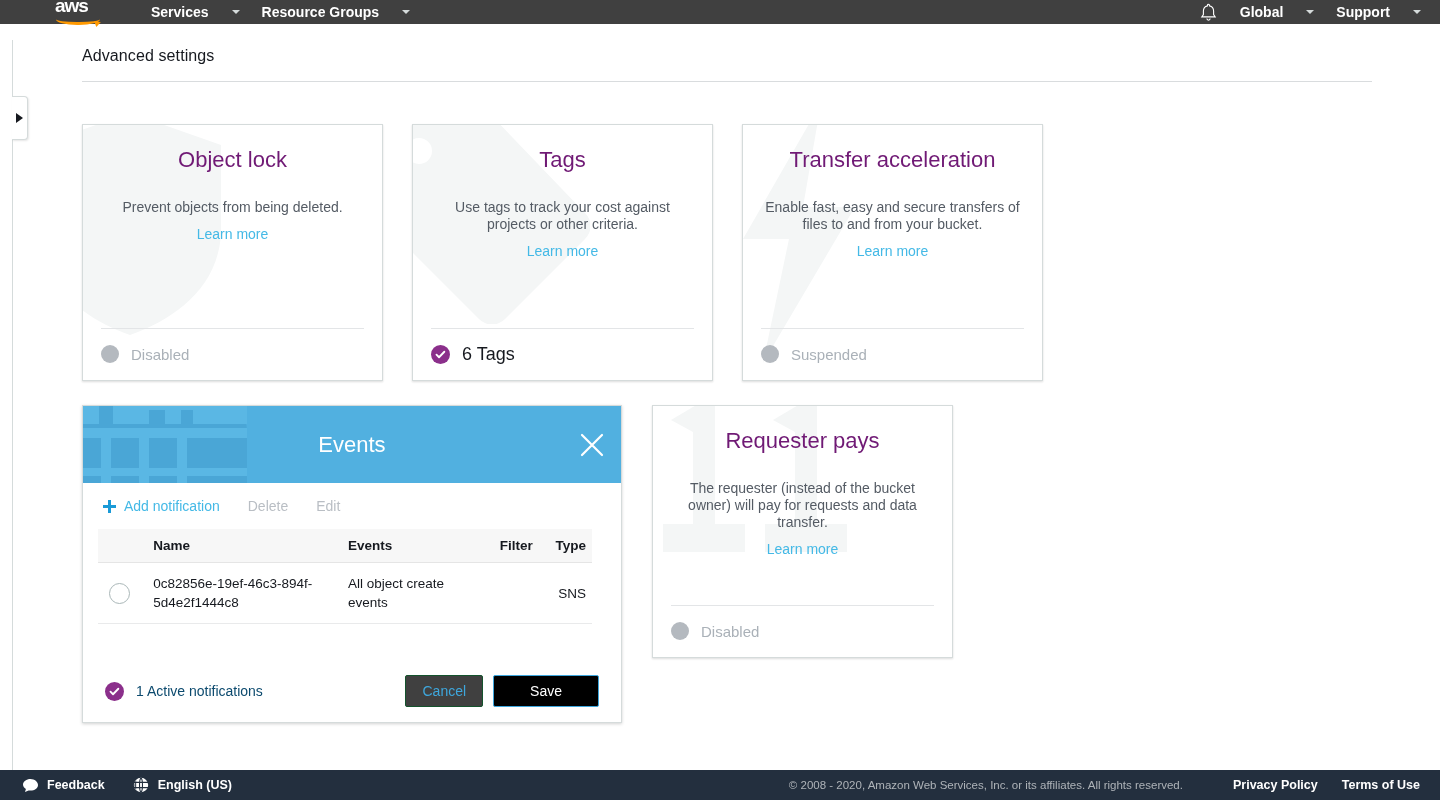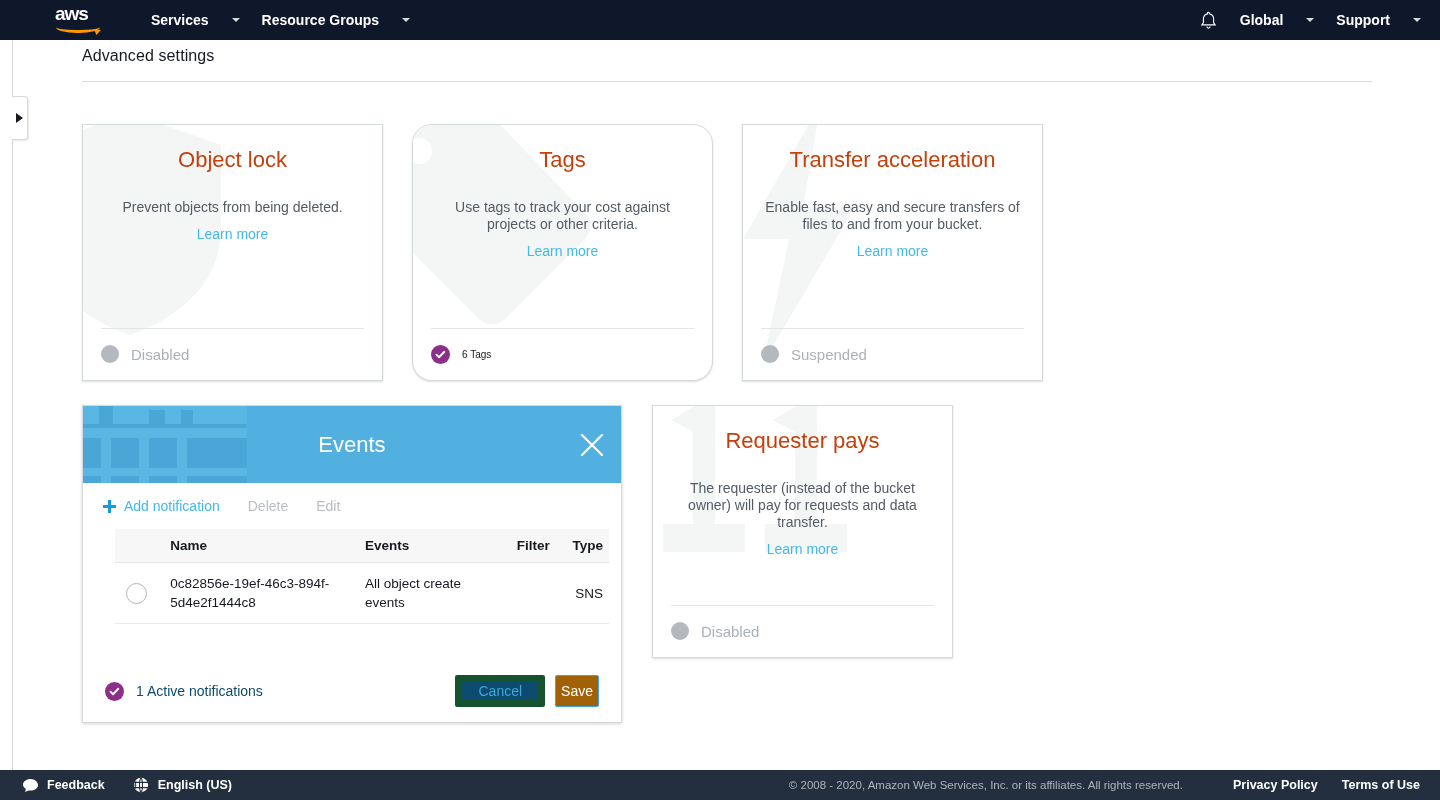--- a/index.html
+++ b/index.html
@@ -8,22 +8,22 @@
     width: 1440px; height: 800px;
     overflow: hidden;
     background: #ffffff;
     font-family: "Liberation Sans", sans-serif;
     -webkit-font-smoothing: antialiased;
   }
 
   
   .awsnav {
     position: absolute; top: 0; left: 0;
-    width: 1440px; height: 40px;
-    background: #0f172a;
+    width: 1440px; height: 24px;
+    background: #404040;
     display: flex; align-items: center;
     color: #ffffff;
     z-index: 50;
   }
   .aws-logo {
     margin-left: 55px; width: 50px; height: 30px;
     position: relative; display: block;
   }
   .aws-logo .wordmark {
     font-family: "Liberation Sans", sans-serif;
@@ -115,21 +115,21 @@
     position: absolute; pointer-events: none;
     opacity: 1;
   }
   .card-body {
     position: relative;
     padding: 22px 18px 0 18px;
     text-align: center;
     z-index: 2;
   }
   .card-title {
-    font-size: 22px; font-weight: 400; color: #c2410c;
+    font-size: 22px; font-weight: 400; color: #701a75;
     margin: 0 0 26px 0; line-height: 26px;
   }
   .card-desc {
     font-size: 14px; color: #545b64; line-height: 17px;
     margin: 12px 0 9px 0;
   }
   .learn {
     font-size: 14px; color: #44b9e6; text-decoration: none; cursor: pointer;
   }
   .card-footer {
@@ -148,21 +148,21 @@
     width: 18px; height: 18px; border-radius: 50%;
     background: #b4b9bf; margin-right: 12px; flex: none;
   }
   .dot-purple {
     width: 19px; height: 19px; border-radius: 50%;
     background: #8b2f8b; margin-right: 12px; flex: none;
     display: flex; align-items: center; justify-content: center;
   }
   .dot-purple svg { display: block; }
   .status-off { font-size: 15px; color: #aab1b8; }
-  .status-on  { font-size: 10px; color: #16191f; }
+  .status-on  { font-size: 18px; color: #16191f; }
 
   
   .events-panel {
     position: absolute; left: 68px; top: 365px;
     width: 540px; height: 318px;
     background: #ffffff;
     border: 1px solid #d5dbdb;
     box-shadow: 0 1px 3px rgba(0,0,0,.18);
     overflow: hidden;
   }
@@ -194,21 +194,21 @@
     position: relative; width: 13px; height: 13px; margin-right: 8px; flex: none;
   }
   .plus:before, .plus:after {
     content: ""; position: absolute; background: #1a9ad7;
   }
   .plus:before { left: 0; top: 5px; width: 13px; height: 3px; }
   .plus:after  { top: 0; left: 5px; width: 3px; height: 13px; }
   .tb-dim { color: #b9bec4; margin-left: 28px; cursor: default; }
 
   table.ev {
-    width: 494px; margin: 0 32px; border-collapse: collapse;
+    width: 494px; margin: 0 15px; border-collapse: collapse;
     table-layout: fixed;
   }
   table.ev thead th {
     background: #f7f7f7;
     font-size: 13.5px; font-weight: bold; color: #16191f;
     text-align: left; padding: 9px 6px; height: 33px;
     border-bottom: 1px solid #e5e5e5;
   }
   table.ev tbody td {
     font-size: 13.5px; color: #16191f;
@@ -233,25 +233,25 @@
     padding: 0 22px;
   }
   .foot-label { font-size: 14px; color: #0c4a6e; }
   .btns { margin-left: auto; display: flex; }
   .btn {
     font-size: 14px; cursor: pointer; height: 32px;
     display: flex; align-items: center; justify-content: center;
     padding: 0 16px; border-radius: 2px; white-space: nowrap;
   }
   .btn-cancel {
-    background: #0c4a6e; border: 7px solid #14532d; color: #3ea7dd;
+    background: #404040; border: 1px solid #14532d; color: #3ea7dd;
   }
   .btn-save {
-    background: #a16207; border: 1px solid #3ea7dd; color: #ffffff;
-    margin-left: 10px; padding: 0 5px;
+    background: #000000; border: 1px solid #3ea7dd; color: #ffffff;
+    margin-left: 10px; padding: 0 36px;
   }
 
   
   .bottombar {
     position: absolute; left: 0; bottom: 0;
     width: 1440px; height: 30px;
     background: #232f3e; color: #ffffff;
     display: flex; align-items: center;
     font-size: 12.5px;
   }
@@ -324,21 +324,21 @@
       <h3 class="card-title">Object lock</h3>
       <p class="card-desc">Prevent objects from being deleted.</p>
       <a class="learn">Learn more</a>
     </div>
     <div class="card-footer">
       <span class="dot-grey"></span>
       <span class="status-off">Disabled</span>
     </div>
   </div>
 
-  <div class="card" style="left:398px; top:84px; width:301px; height:257px;border-radius:20px;">
+  <div class="card" style="left:398px; top:84px; width:301px; height:257px;">
     <svg class="wm" width="215" height="225" viewBox="0 0 215 225" style="left:-38px; top:-26px;">
       <g fill="#f4f6f6">
         <path d="M118 18 H34 A24 24 0 0 0 10 42 V126 L104 220 A18 18 0 0 0 130 220 L210 140 A18 18 0 0 0 210 114 Z"></path>
       </g>
       <circle cx="44" cy="52" r="13" fill="#ffffff"></circle>
     </svg>
     <div class="card-body">
       <h3 class="card-title">Tags</h3>
       <p class="card-desc">Use tags to track your cost against projects or other criteria.</p>
       <a class="learn">Learn more</a>

